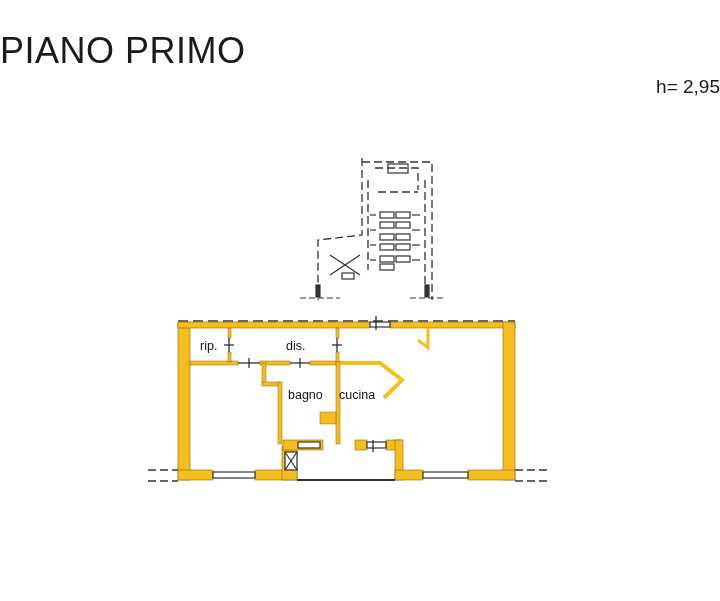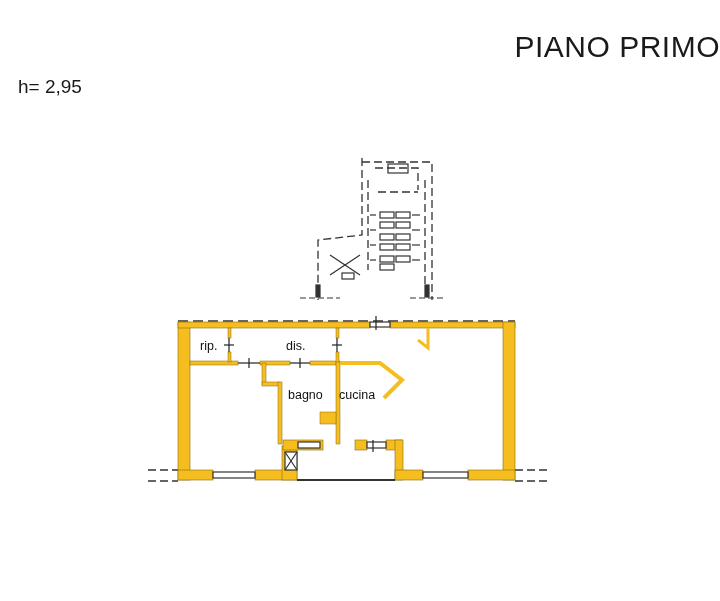--- a/index.html
+++ b/index.html
@@ -1,18 +1,18 @@
 <!DOCTYPE html>
 <html><head>
   <meta charset="utf-8">
   <style>
     html, body { margin: 0; padding: 0; background: #ffffff; }
     body { width: 720px; height: 601px; position: relative; overflow: hidden; font-family: "Liberation Sans", sans-serif; }
-    .title { position: absolute; left: 0; width: 720px; top: 30px; text-align: right; font-size: 30px; letter-spacing: 0.5px; color: #1a1a1a; }
-    .subtitle { position: absolute; left: 0; width: 720px; top: 76px; text-align: left; font-size: 19px; color: #1a1a1a; padding-left: 18px; box-sizing: border-box; }
+    .title { position: absolute; left: 0; width: 720px; top: 30px; text-align: left; font-size: 36px; letter-spacing: 0.5px; color: #1a1a1a; }
+    .subtitle { position: absolute; left: 0; width: 720px; top: 76px; text-align: right; font-size: 19px; color: #1a1a1a; padding-left: 18px; box-sizing: border-box; }
     svg.plan { position: absolute; left: 0; top: 0; }
     .room-label { font-family: "Liberation Sans", sans-serif; font-size: 12.5px; fill: #111; }
   </style>
 </head>
 <body>
 
 <div class="title">PIANO PRIMO</div>
 <div class="subtitle">h= 2,95</div>
 
 <svg class="plan" width="720" height="601" viewBox="0 0 720 601">

